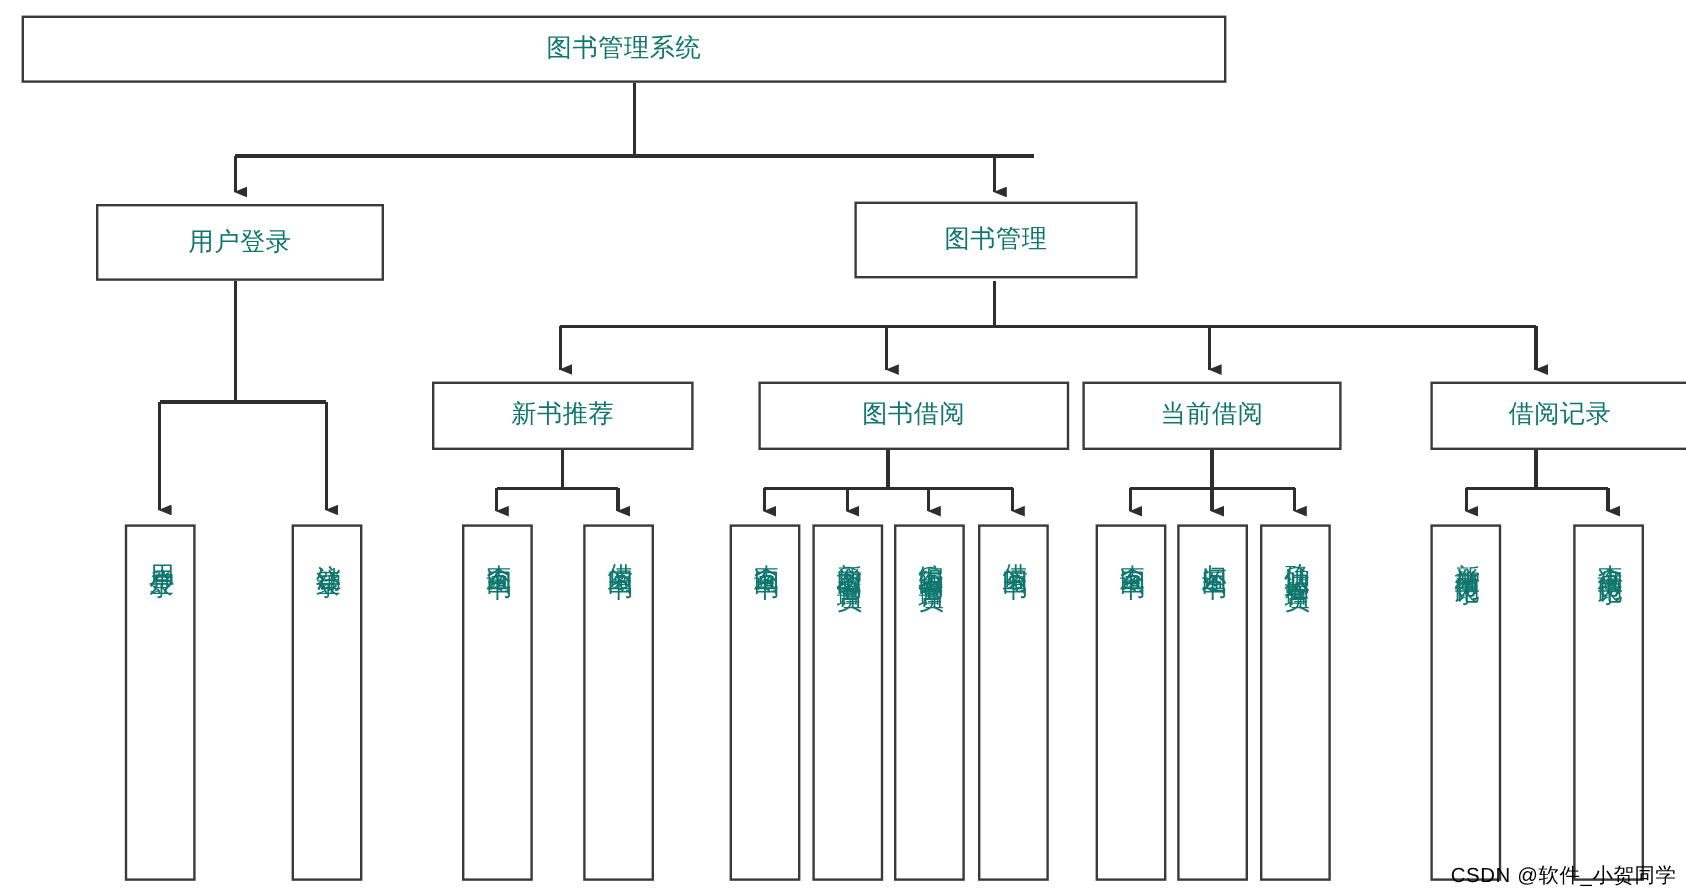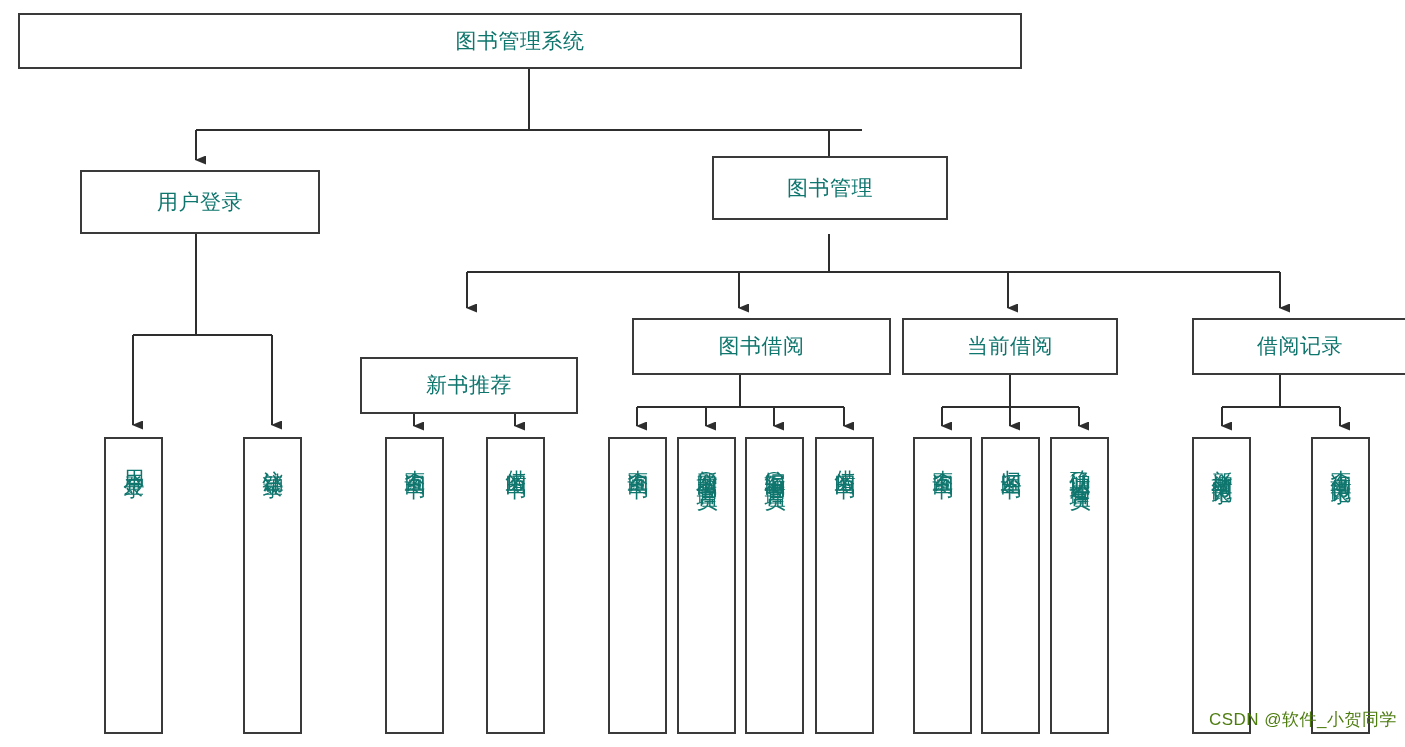--- a/index.html
+++ b/index.html
@@ -50,23 +50,23 @@
     max-height: 100%;
   }
   .node.vertical {
     align-items: flex-start;
     justify-content: center;
     padding-top: 14px;
   }
   .watermark {
     position: absolute;
     right: 8px;
-    bottom: 16px;
+    bottom: 6px;
     font-size: 17px;
-    color: #4d7c0f;
+    color: #000000;
     letter-spacing: 0.5px;
     white-space: nowrap;
     pointer-events: none;
   }
 </style>
 </head>
 <body>
 
 <div id="diagram-root">
 
@@ -120,25 +120,25 @@
     </g>
   </svg>
 
   <div class="node" style="left:18px; top:13px; width:1004px; height:56px;">
     <span class="node-label">图书管理系统</span>
   </div>
 
   <div class="node" style="left:80px; top:170px; width:240px; height:64px;">
     <span class="node-label">用户登录</span>
   </div>
-  <div class="node" style="left:712px; top:156px; width:236px; height:64px;">
+  <div class="node" style="left:712px; top:168px; width:236px; height:64px;">
     <span class="node-label">图书管理</span>
   </div>
 
-  <div class="node" style="left:360px; top:318px; width:218px; height:57px;margin-top:39px;">
+  <div class="node" style="left:360px; top:318px; width:218px; height:57px;">
     <span class="node-label">新书推荐</span>
   </div>
   <div class="node" style="left:632px; top:318px; width:259px; height:57px;">
     <span class="node-label">图书借阅</span>
   </div>
   <div class="node" style="left:902px; top:318px; width:216px; height:57px;">
     <span class="node-label">当前借阅</span>
   </div>
   <div class="node" style="left:1172px; top:318px; width:216px; height:57px;margin-left:20px;">
     <span class="node-label">借阅记录</span>

